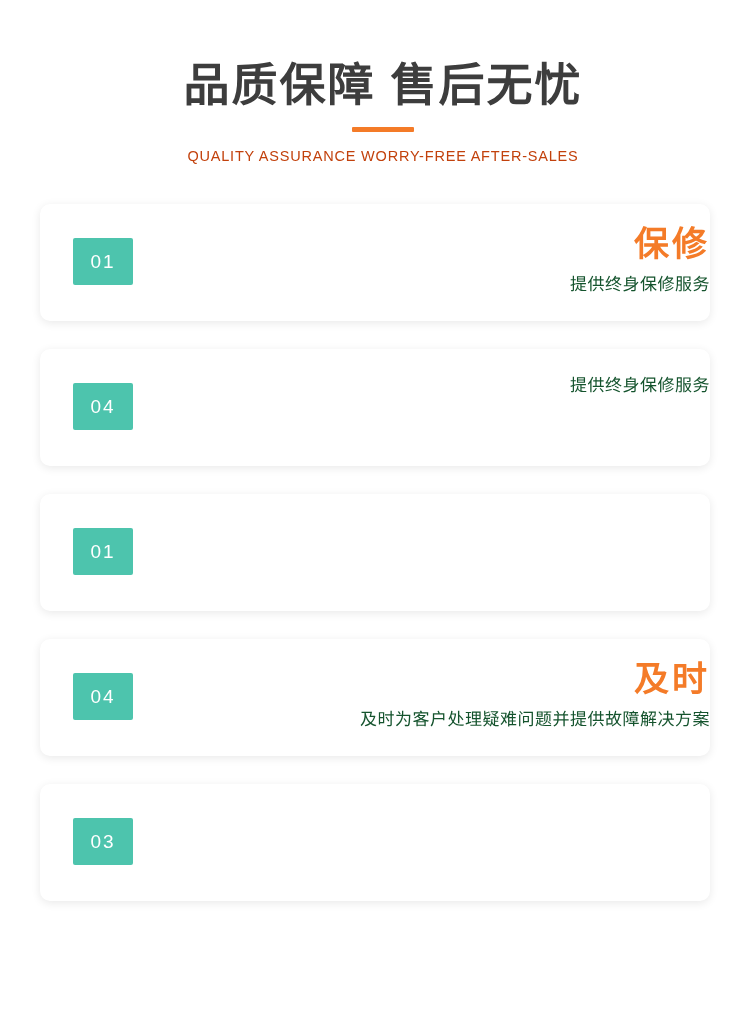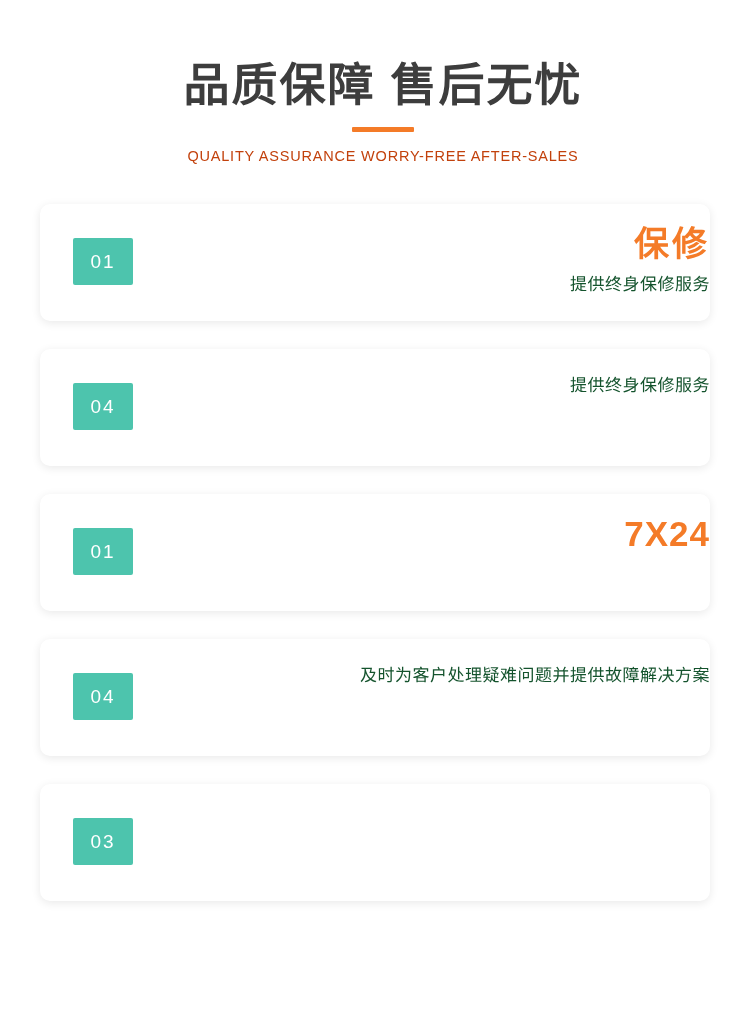--- a/index.html
+++ b/index.html
@@ -133,27 +133,27 @@
     <div class="card">
       <div class="card-badge">04</div>
       <div class="card-body">
         <div class="card-desc">提供终身保修服务</div>
       </div>
     </div>
 
     <div class="card">
       <div class="card-badge">01</div>
       <div class="card-body">
-        <div class="card-title latin">7X24</div>
       </div>
     </div>
 
     <div class="card">
       <div class="card-badge">04</div>
       <div class="card-body">
+        <div class="card-title">及时</div>
         <div class="card-desc">及时为客户处理疑难问题并提供故障解决方案</div>
       </div>
     </div>
 
     <div class="card">
       <div class="card-badge">03</div>
     </div>
 
   </div>
 </div>

